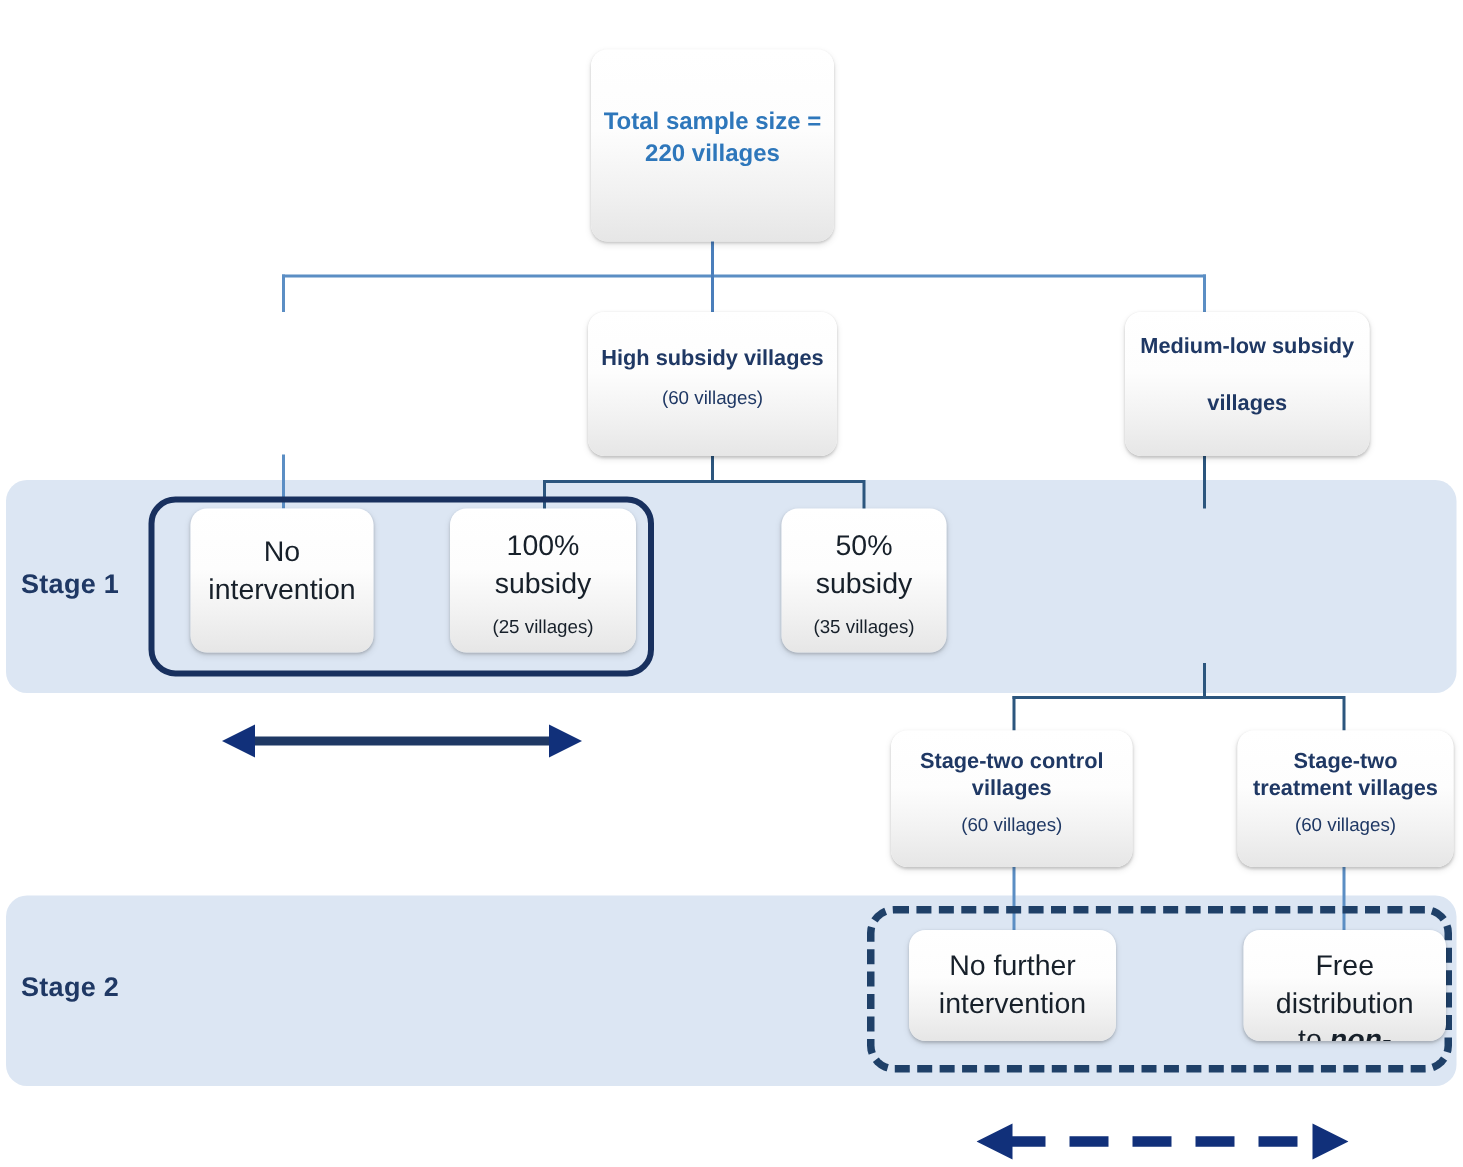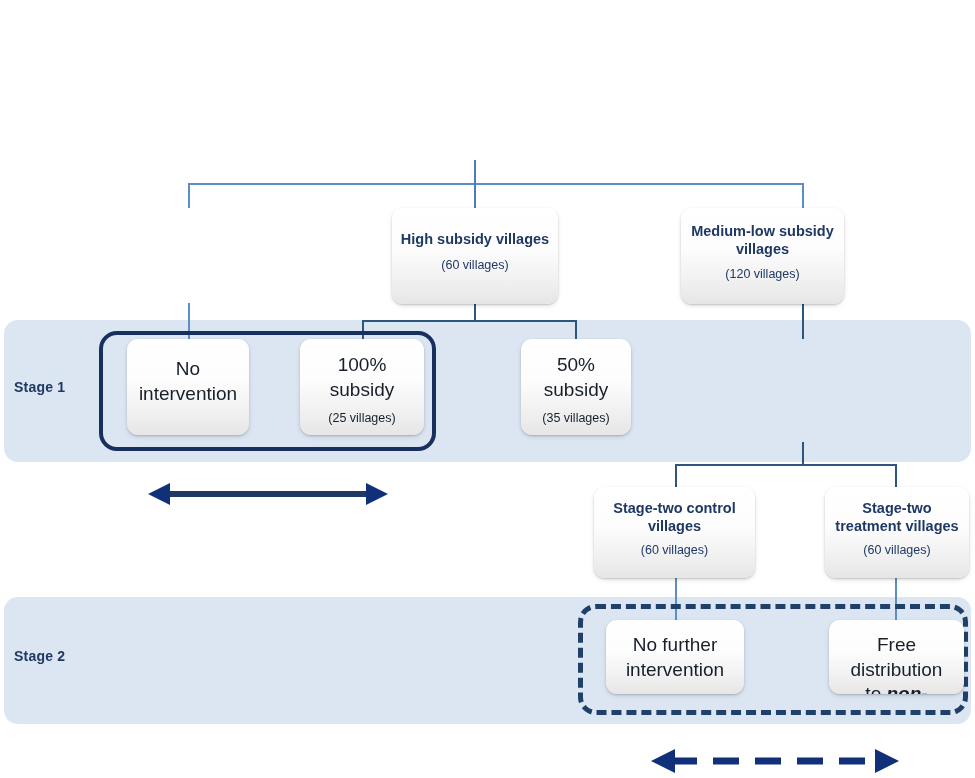--- a/index.html
+++ b/index.html
@@ -18,21 +18,21 @@
   
   .band{
     position:absolute;
     background:#dce6f3;
     border-radius:14px;
   }
   .band-label{
     position:absolute;
     color:#1f3864;
     font-weight:bold;
-    font-size:14px;
+    font-size:18px;
     letter-spacing:.2px;
     white-space:nowrap;
   }
 
   
   .node{
     position:absolute;
     border-radius:11px;
     background:linear-gradient(to bottom,#ffffff 0%,#fdfdfd 42%,#f2f2f2 72%,#e6e6e6 100%);
     box-shadow:0 1px 2px rgba(0,0,0,.18), 0 2px 5px rgba(0,0,0,.10);
@@ -133,28 +133,32 @@
   <div class="ln dark" style="left:675px; top:464px; width:221px; height:1.5px;"></div>
   <div class="ln dark" style="left:675px; top:464px; width:1.5px; height:23px;"></div>
   <div class="ln dark" style="left:895px; top:464px; width:1.5px; height:23px;"></div>
 
   <div class="ln thin" style="left:675px; top:578px; width:1.5px; height:44px;"></div>
   <div class="ln thin" style="left:895px; top:578px; width:1.5px; height:44px;"></div>
 
   <div class="hl-solid" style="left:99px; top:331px; width:337px; height:120px;"></div>
   <div class="hl-dashed" style="left:578px; top:604px; width:390px; height:111px;"></div>
 
+  <div class="node" id="node-root" style="left:394px; top:33px; width:162px; height:128px; justify-content:flex-start; padding-top:39px;">
+    <div class="ttl">Total sample size =</div>
+    <div class="ttl">220 villages</div>
+  </div>
 
 
   <div class="node" style="left:392px; top:208px; width:166px; height:96px; justify-content:flex-start; padding-top:23px;">
     <div class="ttl">High subsidy villages</div>
     <div class="sub" style="margin-top:9px;">(60 villages)</div>
   </div>
 
-  <div class="node" style="left:681px; top:208px; width:163px; height:96px; justify-content:flex-start; padding-top:15px;">
+  <div class="node" style="left:750px; top:208px; width:163px; height:96px; justify-content:flex-start; padding-top:15px;gap:20px;">
     <div class="ttl">Medium-low subsidy</div>
     <div class="ttl">villages</div>
     <div class="sub" style="margin-top:9px;">(120 villages)</div>
   </div>
 
   <div class="node" style="left:127px; top:339px; width:122px; height:96px; justify-content:flex-start; padding-top:18px;">
     <div class="plain">No intervention</div>
   </div>
 
   <div class="node" style="left:300px; top:339px; width:124px; height:96px; justify-content:flex-start; padding-top:14px;">

